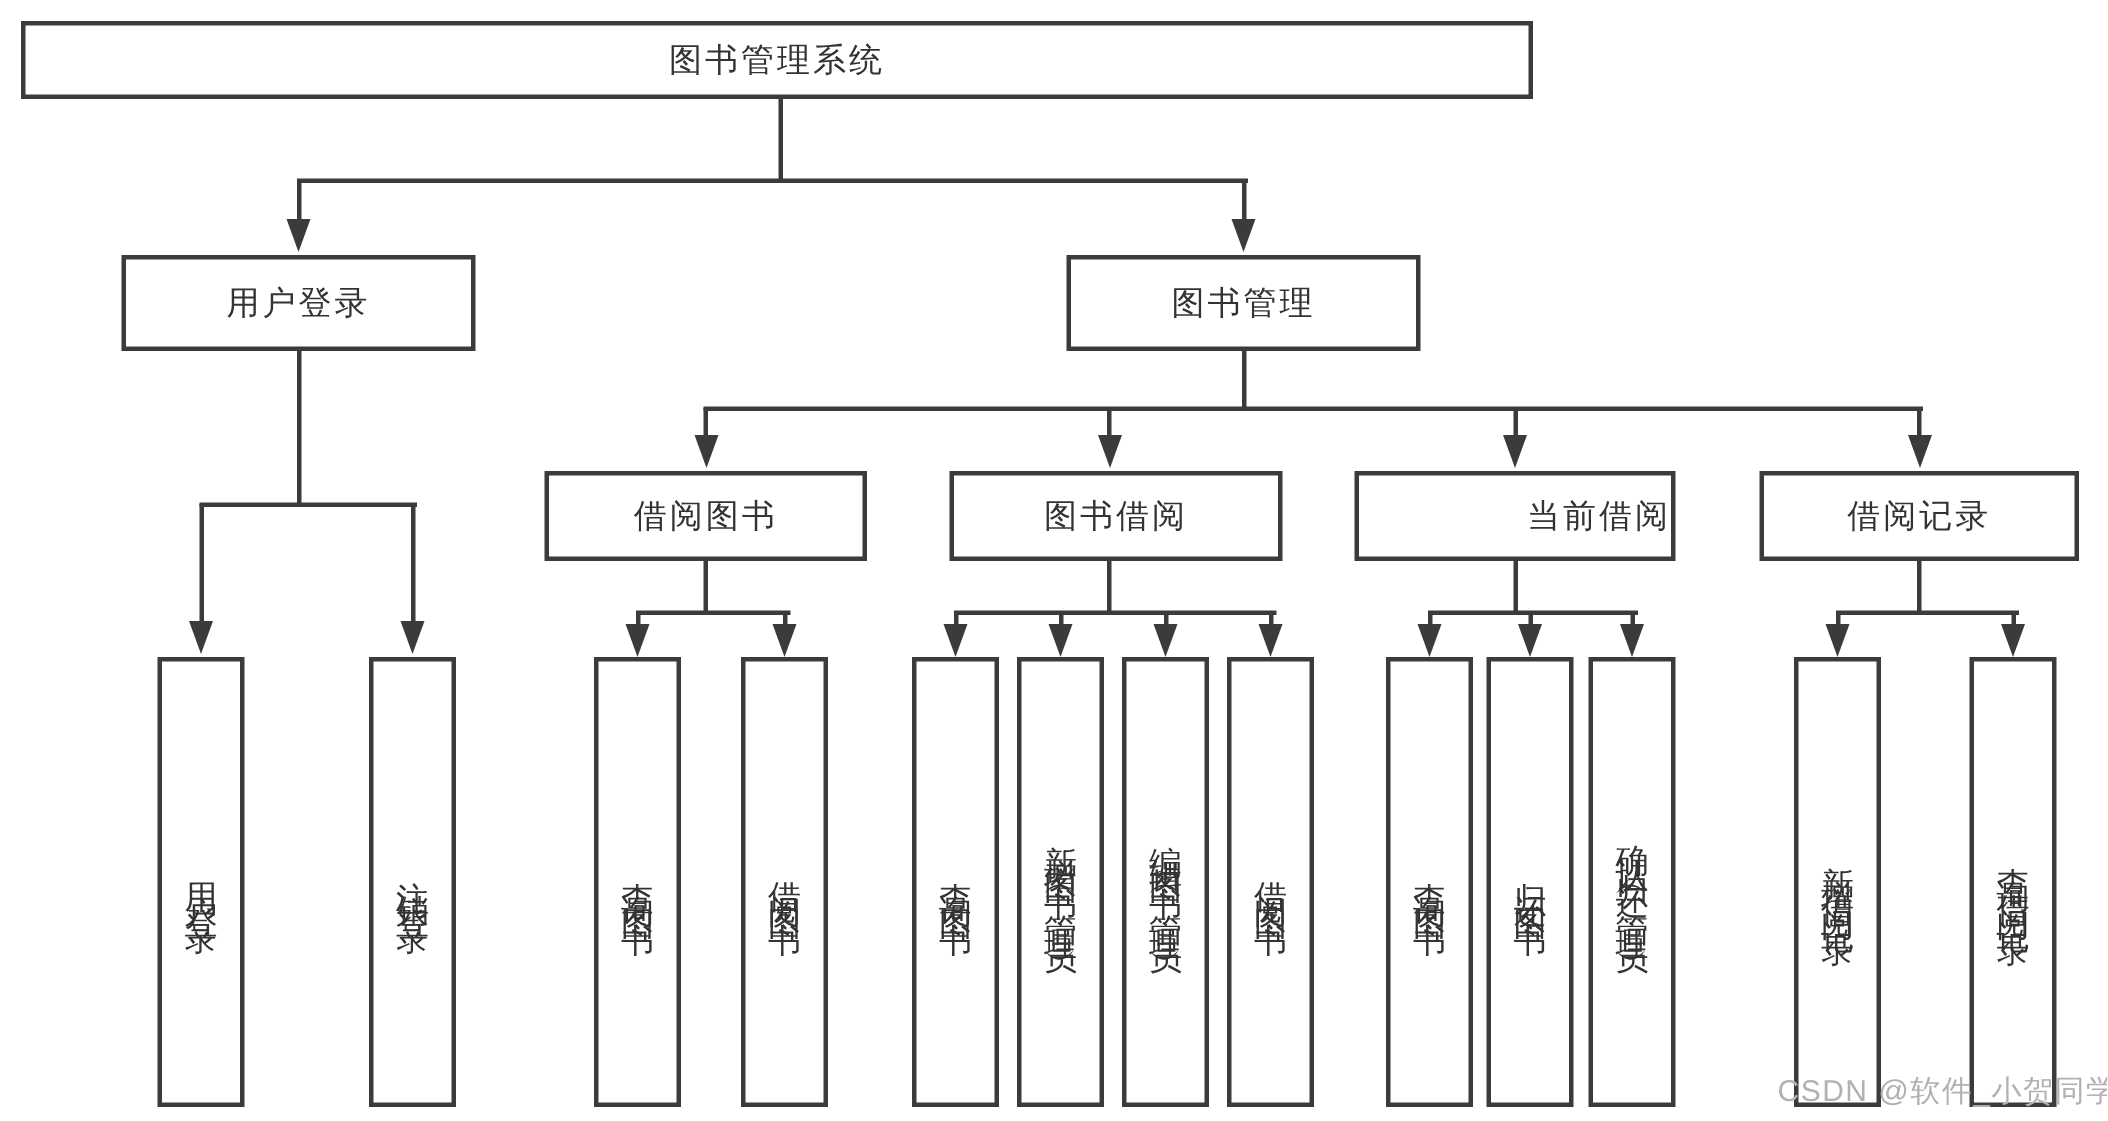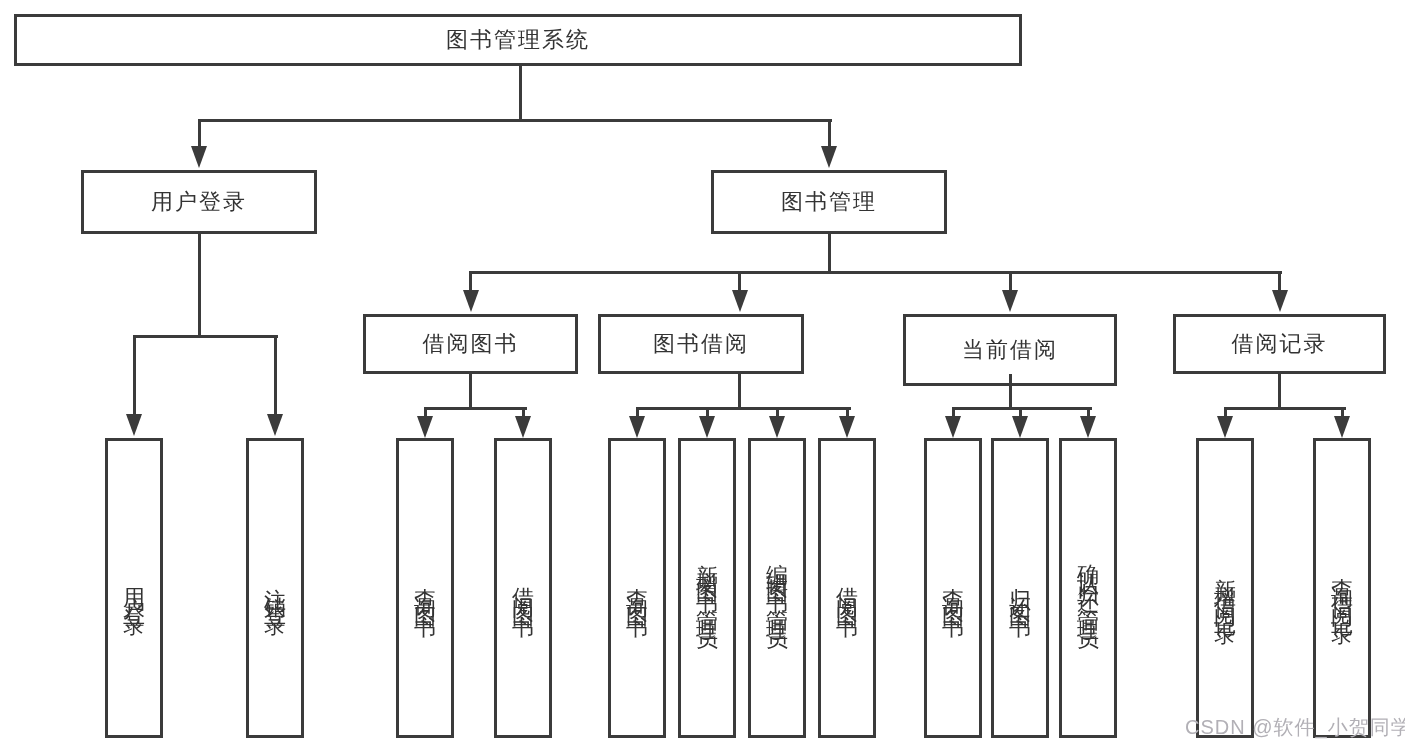--- a/index.html
+++ b/index.html
@@ -113,24 +113,24 @@
   <div class="vline" style="left:738px; top:272px; height:22px;"></div>
   <div class="arrow" style="left:731.5px; top:290px;"></div>
   <div class="vline" style="left:1008.5px; top:272px; height:22px;"></div>
   <div class="arrow" style="left:1002px; top:290px;"></div>
   <div class="vline" style="left:1278px; top:272px; height:22px;"></div>
   <div class="arrow" style="left:1271.5px; top:290px;"></div>
 
   <div class="box" style="left:363px; top:314px; width:215px; height:60px;">
     <span>借阅图书</span>
   </div>
-  <div class="box" style="left:598px; top:314px; width:206px; height:60px;">
+  <div class="box" style="left:633px; top:314px; width:222px; height:60px;">
     <span>图书借阅</span>
   </div>
-  <div class="box" style="left:903px; top:314px; width:214px; height:72px;">
+  <div class="box" style="left:903px; top:314px; width:214px; height:60px;justify-content:flex-end;">
     <span>当前借阅</span>
   </div>
   <div class="box" style="left:1173px; top:314px; width:213px; height:60px;">
     <span>借阅记录</span>
   </div>
 
   <div class="vline" style="left:469px; top:374px; height:34px;"></div>
   <div class="vline" style="left:738px; top:374px; height:34px;"></div>
   <div class="vline" style="left:1008.5px; top:374px; height:34px;"></div>
   <div class="vline" style="left:1278px; top:374px; height:34px;"></div>

